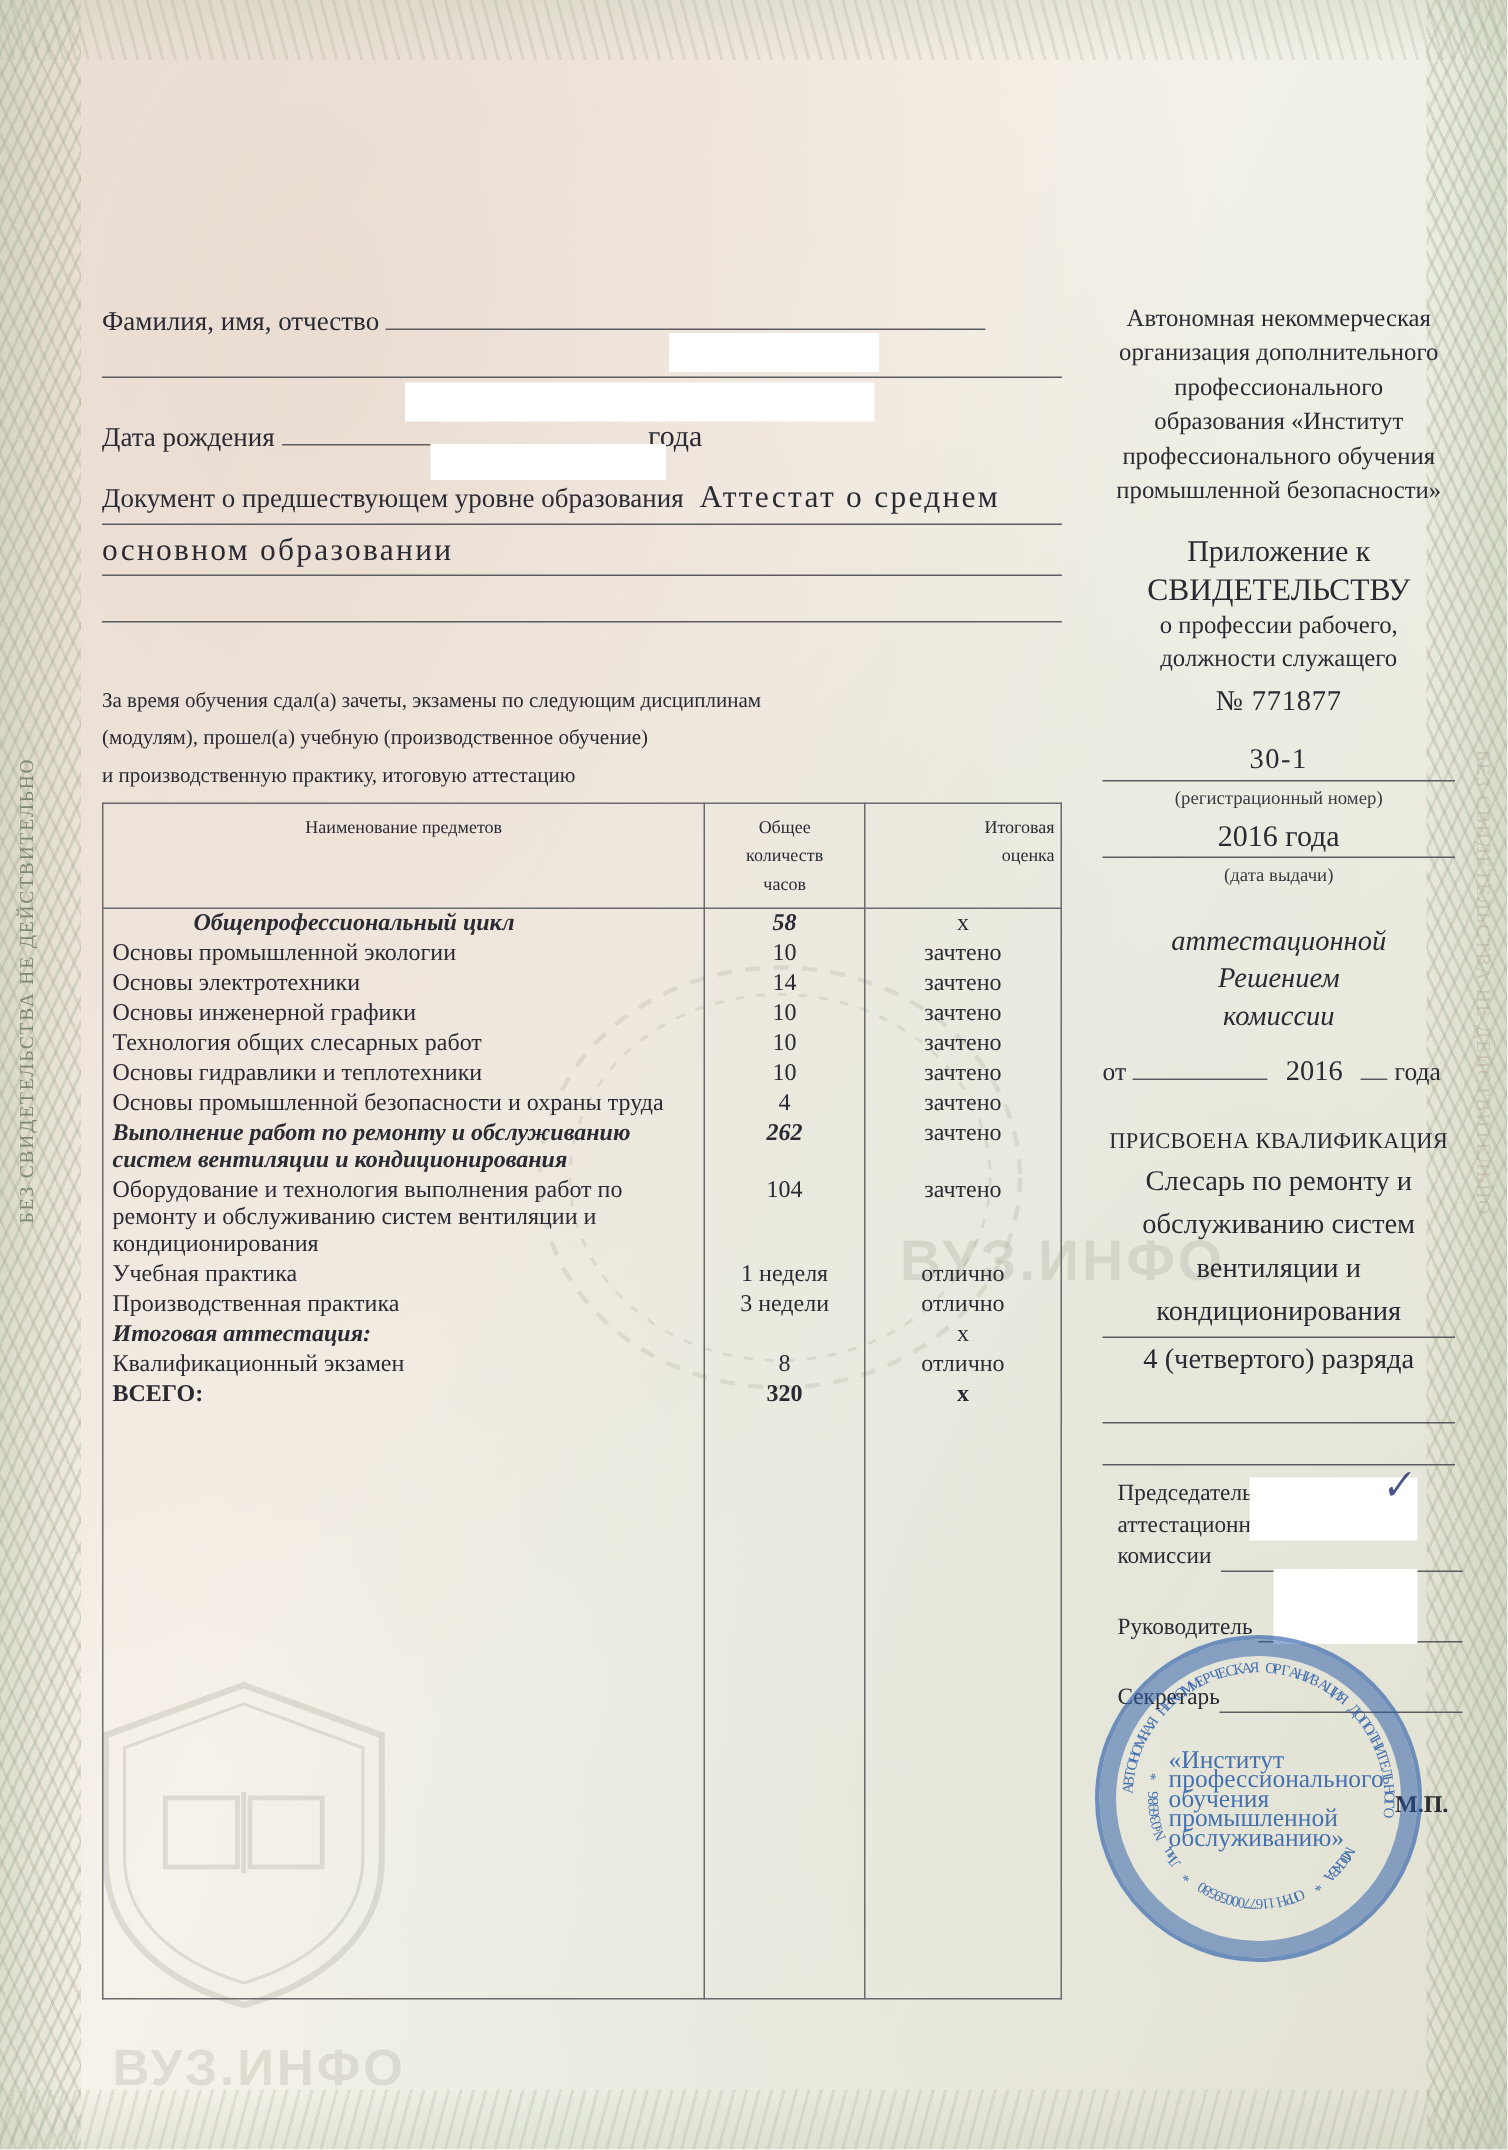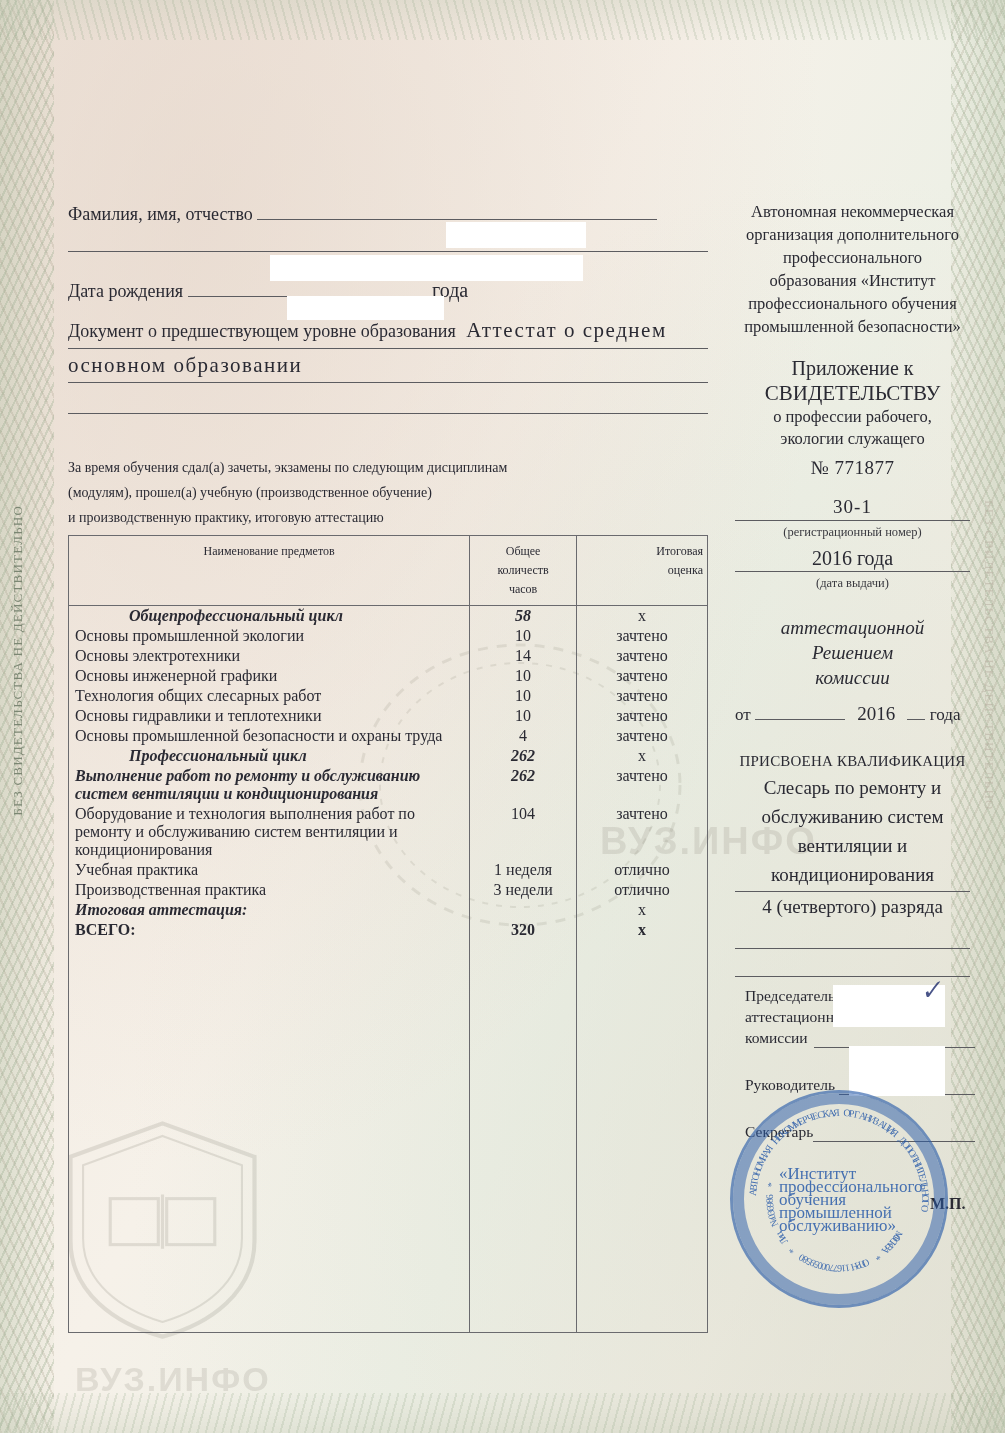--- a/index.html
+++ b/index.html
@@ -391,25 +391,20 @@
         <tr>
           <td class="name">Основы гидравлики и теплотехники</td>
           <td class="hours">10</td>
           <td class="mark">зачтено</td>
         </tr>
         <tr>
           <td class="name">Основы промышленной безопасности и охраны труда</td>
           <td class="hours">4</td>
           <td class="mark">зачтено</td>
         </tr>
-        <tr class="bold-italic">
-          <td class="name">Профессиональный цикл</td>
-          <td class="hours">262</td>
-          <td class="mark">х</td>
-        </tr>
         <tr class="left-bold-italic">
           <td class="name">Выполнение работ по ремонту и обслуживанию систем вентиляции и кондиционирования</td>
           <td class="hours">262</td>
           <td class="mark">зачтено</td>
         </tr>
         <tr>
           <td class="name">Оборудование и технология выполнения   работ по ремонту и обслуживанию систем вентиляции и кондиционирования</td>
           <td class="hours">104</td>
           <td class="mark">зачтено</td>
         </tr>
@@ -420,20 +415,25 @@
         </tr>
         <tr>
           <td class="name">Производственная практика</td>
           <td class="hours">3 недели</td>
           <td class="mark">отлично</td>
         </tr>
         <tr class="italic">
           <td class="name">Итоговая аттестация:</td>
           <td class="hours"></td>
           <td class="mark">х</td>
+        </tr>
+        <tr>
+          <td class="name">Квалификационный экзамен</td>
+          <td class="hours">8</td>
+          <td class="mark">отлично</td>
         </tr>
         <tr class="total">
           <td class="name">ВСЕГО:</td>
           <td class="hours">320</td>
           <td class="mark">х</td>
         </tr>
         <tr class="tail-cell">
           <td style="height: 390px; border-bottom: 1px solid rgb(106, 106, 110);"></td>
           <td style="height: 390px; border-bottom: 1px solid rgb(106, 106, 110);"></td>
           <td style="height: 390px; border-bottom: 1px solid rgb(106, 106, 110);"></td>
@@ -450,21 +450,21 @@
       <div>профессионального обучения</div>
       <div>промышленной безопасности»</div>
     </div>
 
     <div class="appendix-title">
       <div>Приложение к</div>
       <div class="big">СВИДЕТЕЛЬСТВУ</div>
     </div>
     <div class="sub">
       <div>о профессии рабочего,</div>
-      <div>экологии служащего</div>
+      <div>должности служащего</div>
     </div>
 
     <div class="num-line">
       <span>№</span>
       <span>771877</span>
     </div>
 
     <div style="height:16px;"></div>
     <div style="font-size:19px; letter-spacing:1px;">30-1</div>
     <div style="border-bottom:1px solid #5c5c60; height:1px; margin-top:1px;"></div>

